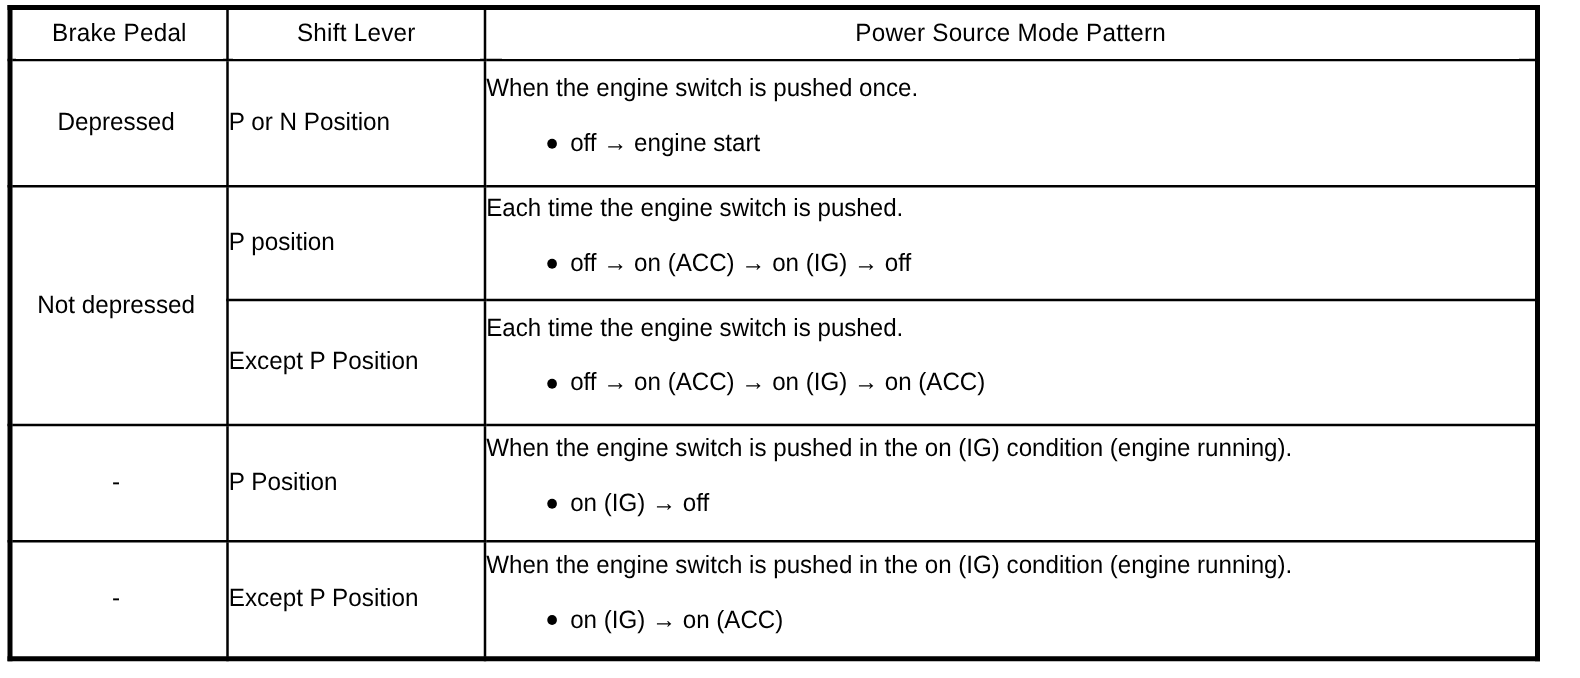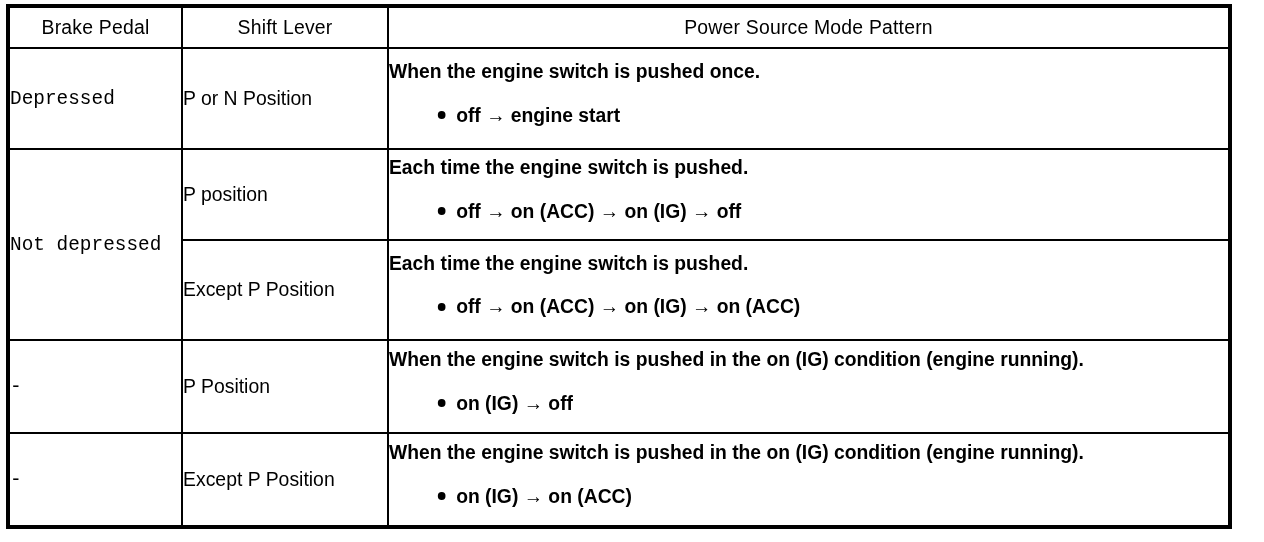--- a/index.html
+++ b/index.html
@@ -63,22 +63,21 @@
 
   
   td.cell {
     font-size: 20px;
     line-height: 1.18;
   }
 
   td.colA {
     padding-left: 5px;
     padding-right: 4px;
-    text-align: left;
-    font-family: Liberation Mono, monospace;
+    text-align: center;
   }
   td.colB {
     padding-left: 5px;
     padding-right: 3px;
     text-align: left;
     margin-top: 30px;
   }
   td.colC {
     padding-left: 7px;
     padding-right: 5px;
@@ -96,21 +95,20 @@
   
   tr.r1 td { height: 99px; }
   tr.r2a td { height: 89px; }
   tr.r2b td { height: 98px; }
   tr.r3 td  { height: 91px; }
   tr.r4 td  { height: 91px; }
 
   .pattern {
     display: block;
     padding-top: 6px;
-    font-weight: bold;
   }
   .pattern .headline {
     display: block;
     white-space: nowrap;
     transform: scaleX(0.965);
     transform-origin: left top;
     font-size: 20px;
   }
   .pattern .bullets {
     display: block;

